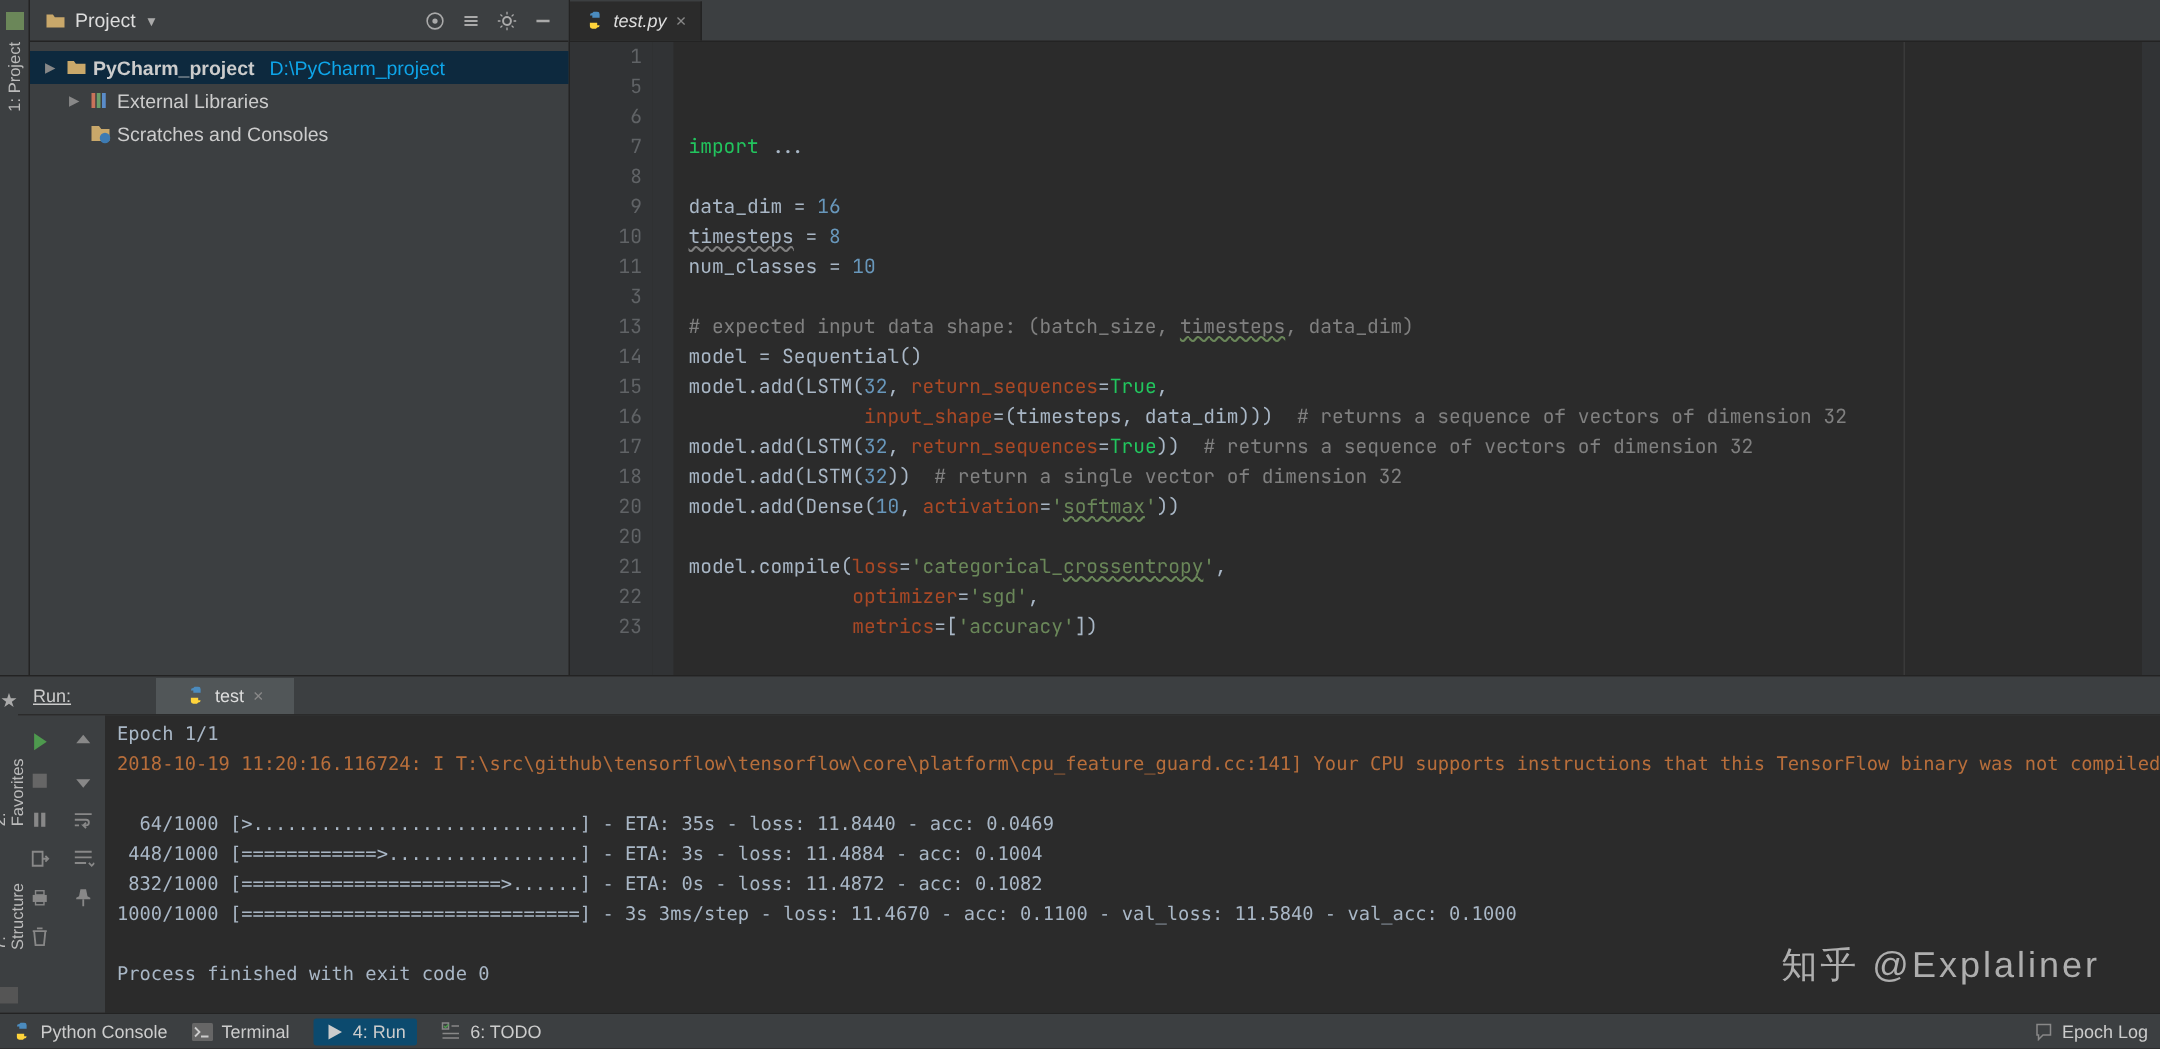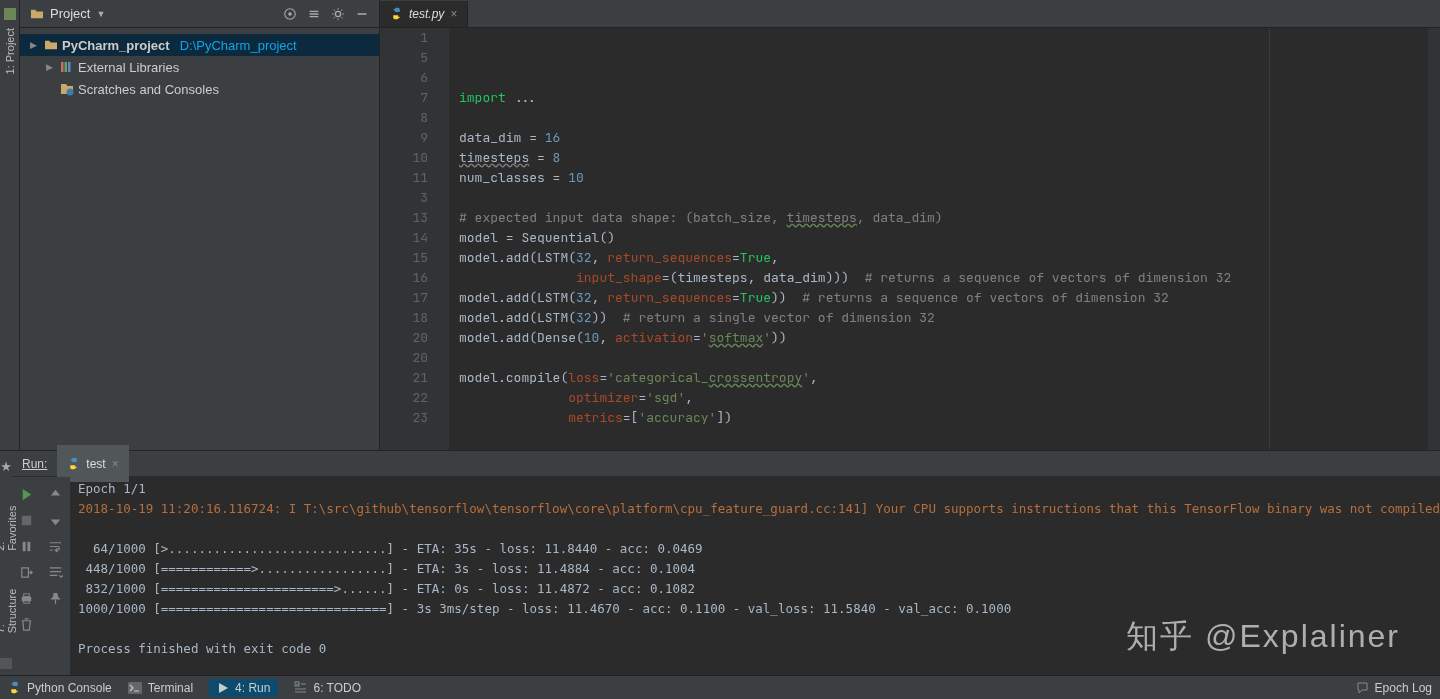--- a/index.html
+++ b/index.html
@@ -49,32 +49,32 @@
 .param { color: #aa4926; }
 .und-g { text-decoration: underline wavy #6a8759; text-decoration-skip-ink: none; }
 .und-w { text-decoration: underline wavy #808080; text-decoration-skip-ink: none; }
 .stripe { position: absolute; right: 0; top: 0; width: 12px; height: 100%; background: #313335; }
 .margin-line { position: absolute; left: 820px; top: 0; bottom: 0; width: 1px; background: #3a3a3a; }
 .run-section { height: 225px; background: #2b2b2b; display: flex; border-top: 1px solid #232323; }
 .left-gutter2 { width: 20px; background: #3c3f41; display: flex; flex-direction: column; align-items: center; padding-top: 8px; gap: 25px; }
 .run-pane { flex: 1; display: flex; flex-direction: column; }
 .run-header { height: 26px; background: #3c3f41; display: flex; align-items: center; border-bottom: 1px solid #2b2b2b; }
 .run-header .lbl { padding: 0 10px; color: #ccc; text-decoration: underline; }
-.run-tab { height: 37px; background: #515658; display: flex; align-items: center; padding: 0 10px; gap: 6px; color: #ddd; }
+.run-tab { height: 24px; background: #515658; display: flex; align-items: center; padding: 0 20px; gap: 6px; color: #ddd; margin-left: 47px; }
 .run-header .spacer { flex: 1; }
 .run-body { flex: 1; display: flex; }
 .run-toolbar { width: 58px; background: #3c3f41; display: grid; grid-template-columns: 1fr 1fr; grid-auto-rows: 26px; place-items: center; padding-top: 4px; }
 .run-toolbar .ic { width: 15px; height: 15px; color: #aaa; cursor: pointer; }
 .console { flex: 1; font-family: Consolas, monospace; font-size: 12.5px; line-height: 20px; padding: 2px 8px; white-space: pre; overflow: hidden; }
 .console .warn { color: #b86e3b; }
 .statusbar { height: 24px; background: #3c3f41; border-top: 1px solid #232323; display: flex; align-items: center; padding: 0 8px; gap: 16px; font-size: 12px; color: #ccc; }
 .statusbar .item { display: flex; align-items: center; gap: 6px; cursor: pointer; }
 .statusbar .active { background: #0c4a6e; padding: 2px 8px; border-radius: 2px; }
 .statusbar .spacer { flex: 1; }
-.watermark { position: absolute; right: 40px; bottom: 40px; font-size: 32px; color: #c5c5c5; font-weight: 400; letter-spacing: 2px; opacity: 0.85; pointer-events: none; }
+.watermark { position: absolute; right: 40px; bottom: 40px; font-size: 24px; color: #c5c5c5; font-weight: 400; letter-spacing: 2px; opacity: 0.85; pointer-events: none; }
 .py-ico { width: 13px; height: 13px; }
 .sq { width: 12px; height: 12px; display: inline-block; }
 </style>
 </head>
 <body>
 
 <div class="top">
   <div class="left-gutter">
     <span class="sq" style="background:#6b8759"></span>
     <span class="vtext">1: Project</span>

